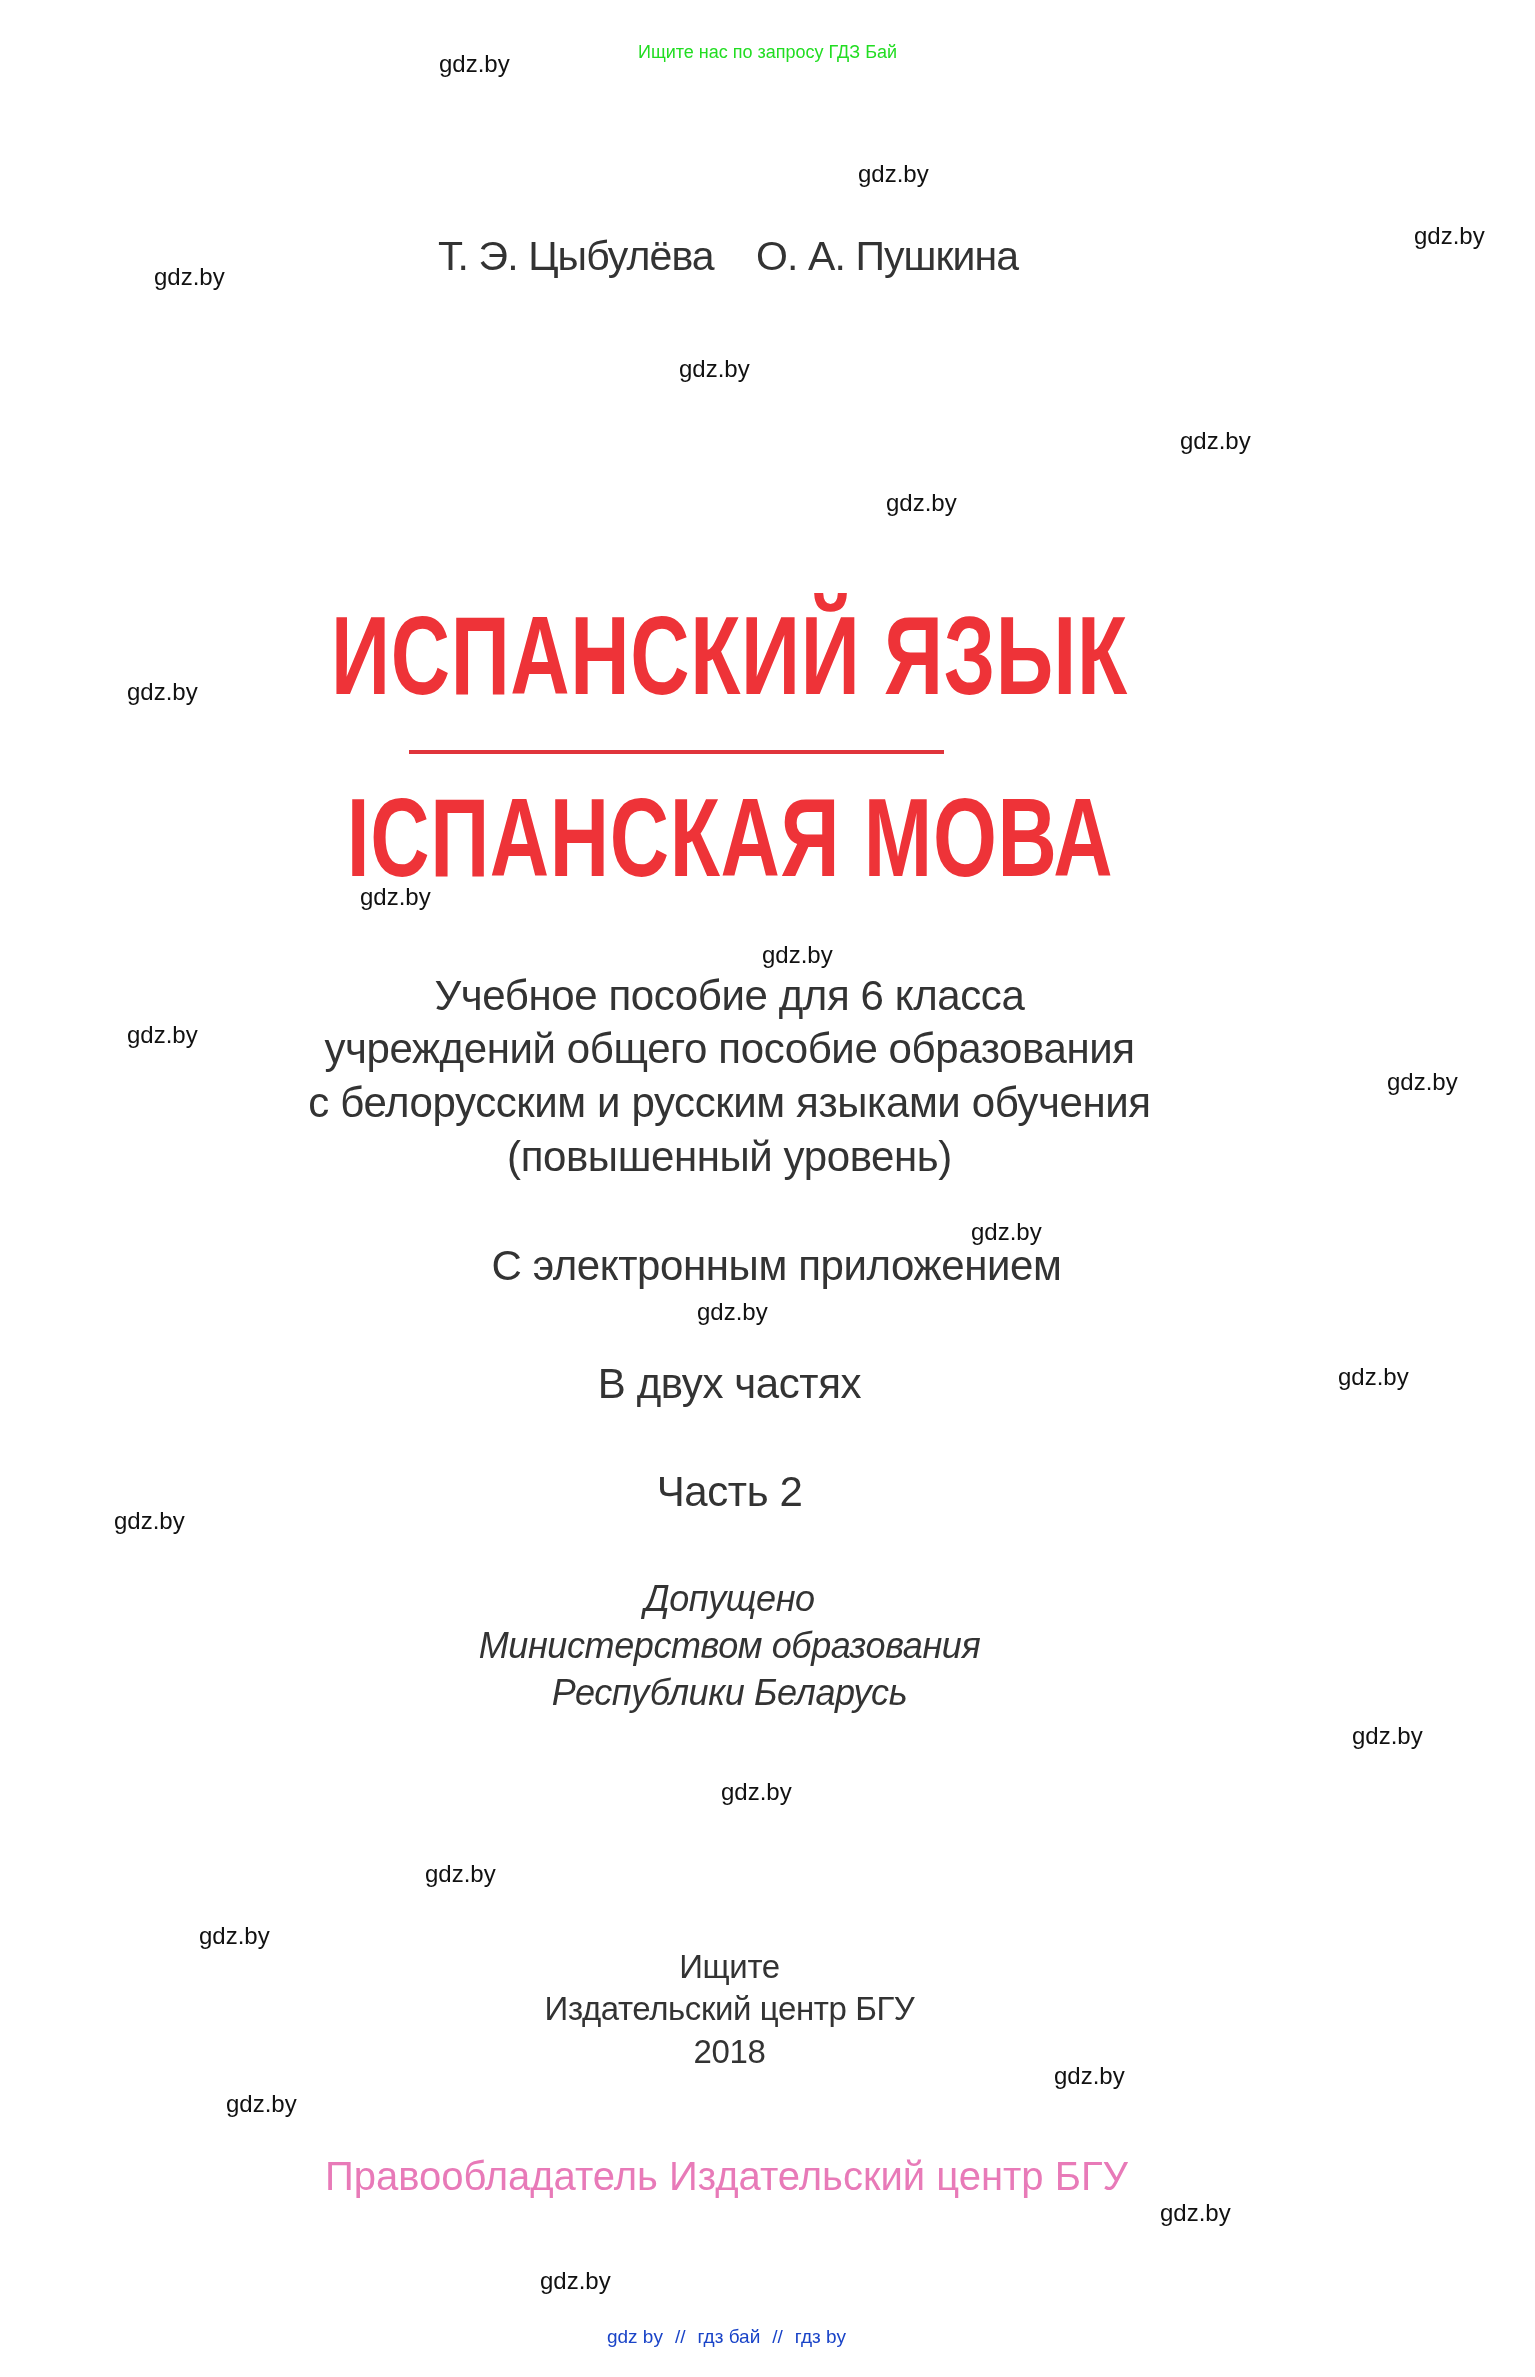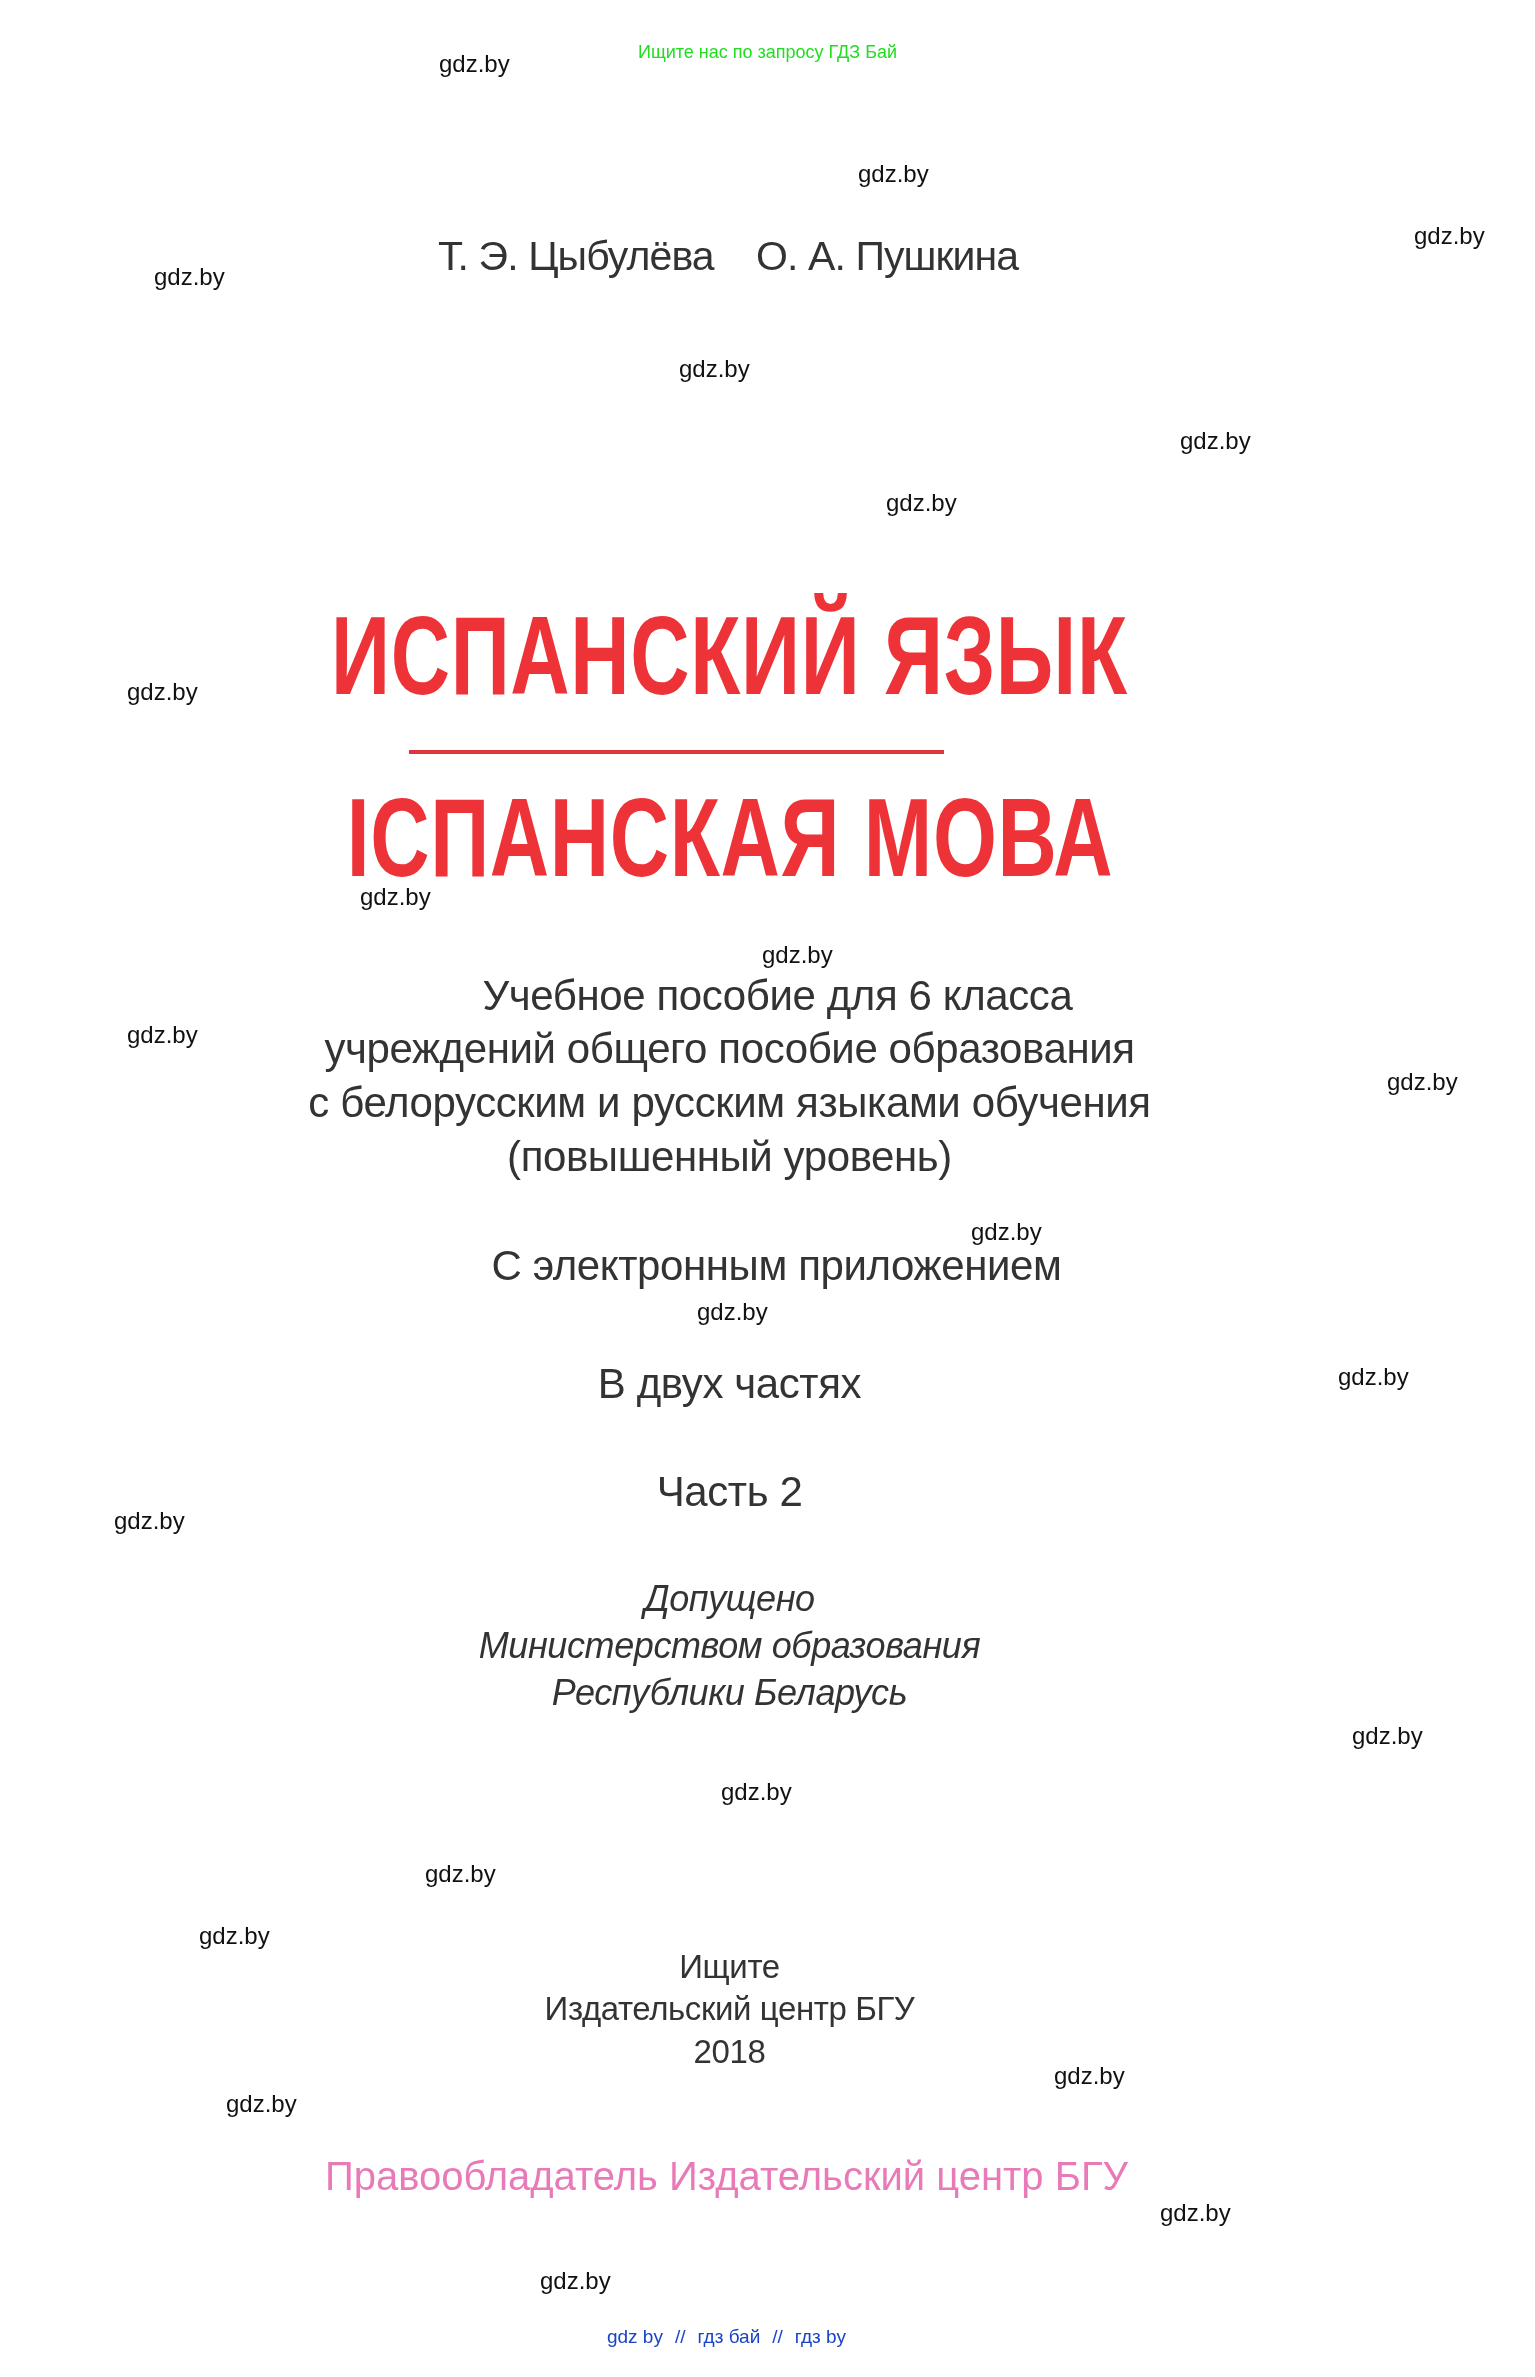--- a/index.html
+++ b/index.html
@@ -40,21 +40,21 @@
 <div class="abs author" style="left:756px; top:232px;">О. А. Пушкина</div>
 
 <div class="center-line title" style="top:601px;">
   <span>ИСПАНСКИЙ ЯЗЫК</span>
 </div>
 <div id="title-rule"></div>
 <div class="center-line title" style="top:783px;">
   <span>ІСПАНСКАЯ МОВА</span>
 </div>
 
-<div class="center-line sub" style="top:969px;padding-left:48px;">Учебное пособие для 6 класса</div>
+<div class="center-line sub" style="top:969px;">Учебное пособие для 6 класса</div>
 <div class="center-line sub" style="top:1022px;">учреждений общего пособие образования</div>
 <div class="center-line sub" style="top:1076px;">с белорусским и русским языками обучения</div>
 <div class="center-line sub" style="top:1130px;">(повышенный уровень)</div>
 
 <div class="center-line sub" style="top:1239px;padding-left:47px;">С электронным приложением</div>
 <div class="center-line sub" style="top:1357px;">В двух частях</div>
 <div class="center-line sub" style="top:1465px;">Часть 2</div>
 
 <div class="center-line ital" style="top:1575px;">Допущено</div>
 <div class="center-line ital" style="top:1622px;">Министерством образования</div>

